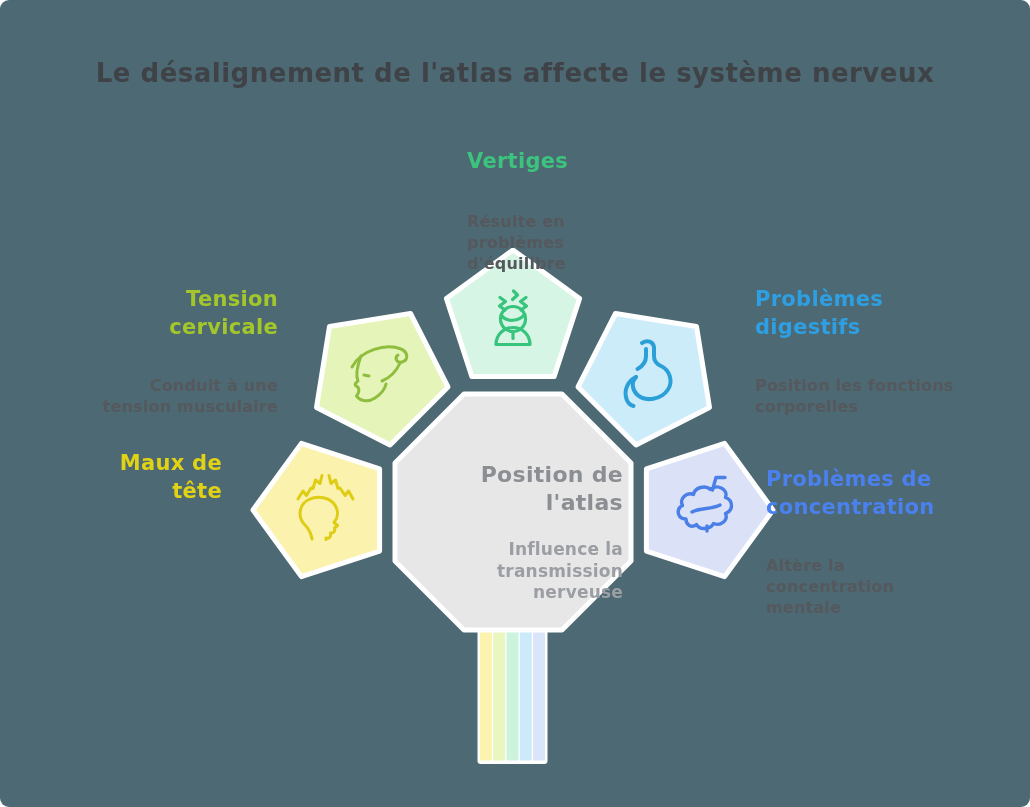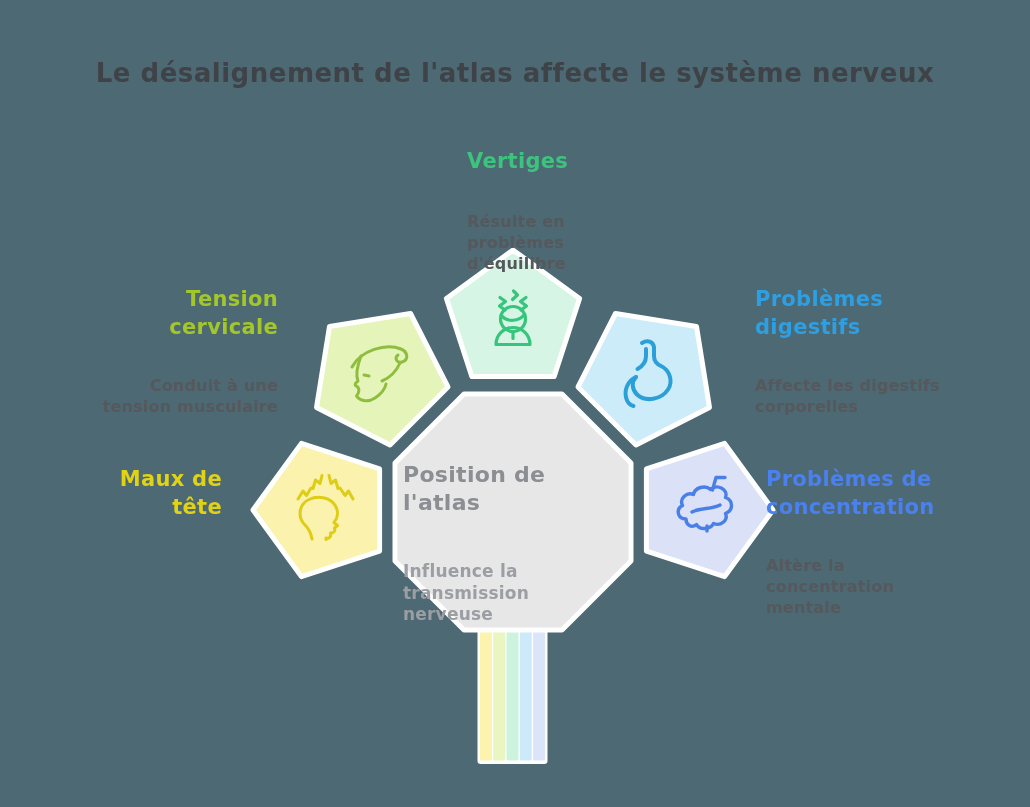--- a/index.html
+++ b/index.html
@@ -2,20 +2,21 @@
 <html><head>
 <meta charset="utf-8">
 <style>
   html,body{margin:0;padding:0;}
   .stage{
     position:relative;
     width:1030px;height:807px;
     background:#4d6973;
     font-family:"DejaVu Sans","Liberation Sans",sans-serif;
     overflow:hidden;
+    border-radius:9px;
   }
   .stage, .stage *{box-sizing:border-box;}
   .page-title{
     position:absolute;left:0;top:58px;width:1030px;
     text-align:center;
     font-size:26px;font-weight:800;letter-spacing:.5px;
     color:#3f4347;margin:0;
   }
   svg.diagram{position:absolute;left:0;top:0;}
   .shape{stroke:#ffffff;stroke-width:5;stroke-linejoin:round;}
@@ -29,28 +30,28 @@
     font-size:21px;line-height:28px;letter-spacing:.3px;
   }
   .label .desc{
     font-size:16px;line-height:21px;letter-spacing:.2px;
     color:#55585c;margin-top:15px;
   }
   .align-right{text-align:right;}
   .align-left{text-align:left;}
   .center-label{
     position:absolute;left:403px;top:442px;width:220px;
-    text-align:left;font-weight:bold;white-space:pre-line;
+    text-align:right;font-weight:bold;white-space:pre-line;
   }
   .center-label .heading{
     font-size:22px;line-height:28px;letter-spacing:.3px;color:#8b8e92;
   }
   .center-label .desc{
     font-size:17px;line-height:21.5px;letter-spacing:.2px;
-    color:#9b9ea3;margin-top:25px;
+    color:#9b9ea3;margin-top:3px;
   }
   .vertiges-label .desc{margin-top:17px;}
 </style>
 </head>
 <body>
 
 <div class="stage">
 
   <h1 class="page-title">Le désalignement de l'atlas affecte le système nerveux</h1>
 
@@ -127,29 +128,29 @@
 tension musculaire</div>
   </div>
 
   <div class="label align-left vertiges-label" style="left:467px;top:128px;">
     <div class="heading" style="color: rgb(60, 196, 126);">Vertiges</div>
     <div class="desc">Résulte en
 problèmes
 d'équilibre</div>
   </div>
 
-  <div class="label align-right" style="right:808px;top:446px;">
+  <div class="label align-right" style="right:808px;top:430px;">
     <div class="heading" style="color: rgb(224, 210, 20);">Maux de
 tête</div>
   </div>
 
   <div class="label align-left" style="left:755px;top:266px;">
     <div class="heading" style="color: rgb(45, 159, 226);">Problèmes
 digestifs</div>
-    <div class="desc">Affecte les digestifs
+    <div class="desc">Position les fonctions
 corporelles</div>
   </div>
 
   <div class="label align-left" style="left:766px;top:446px;">
     <div class="heading" style="color: rgb(74, 129, 239);">Problèmes de
 concentration</div>
     <div class="desc">Altère la
 concentration
 mentale</div>
   </div>

